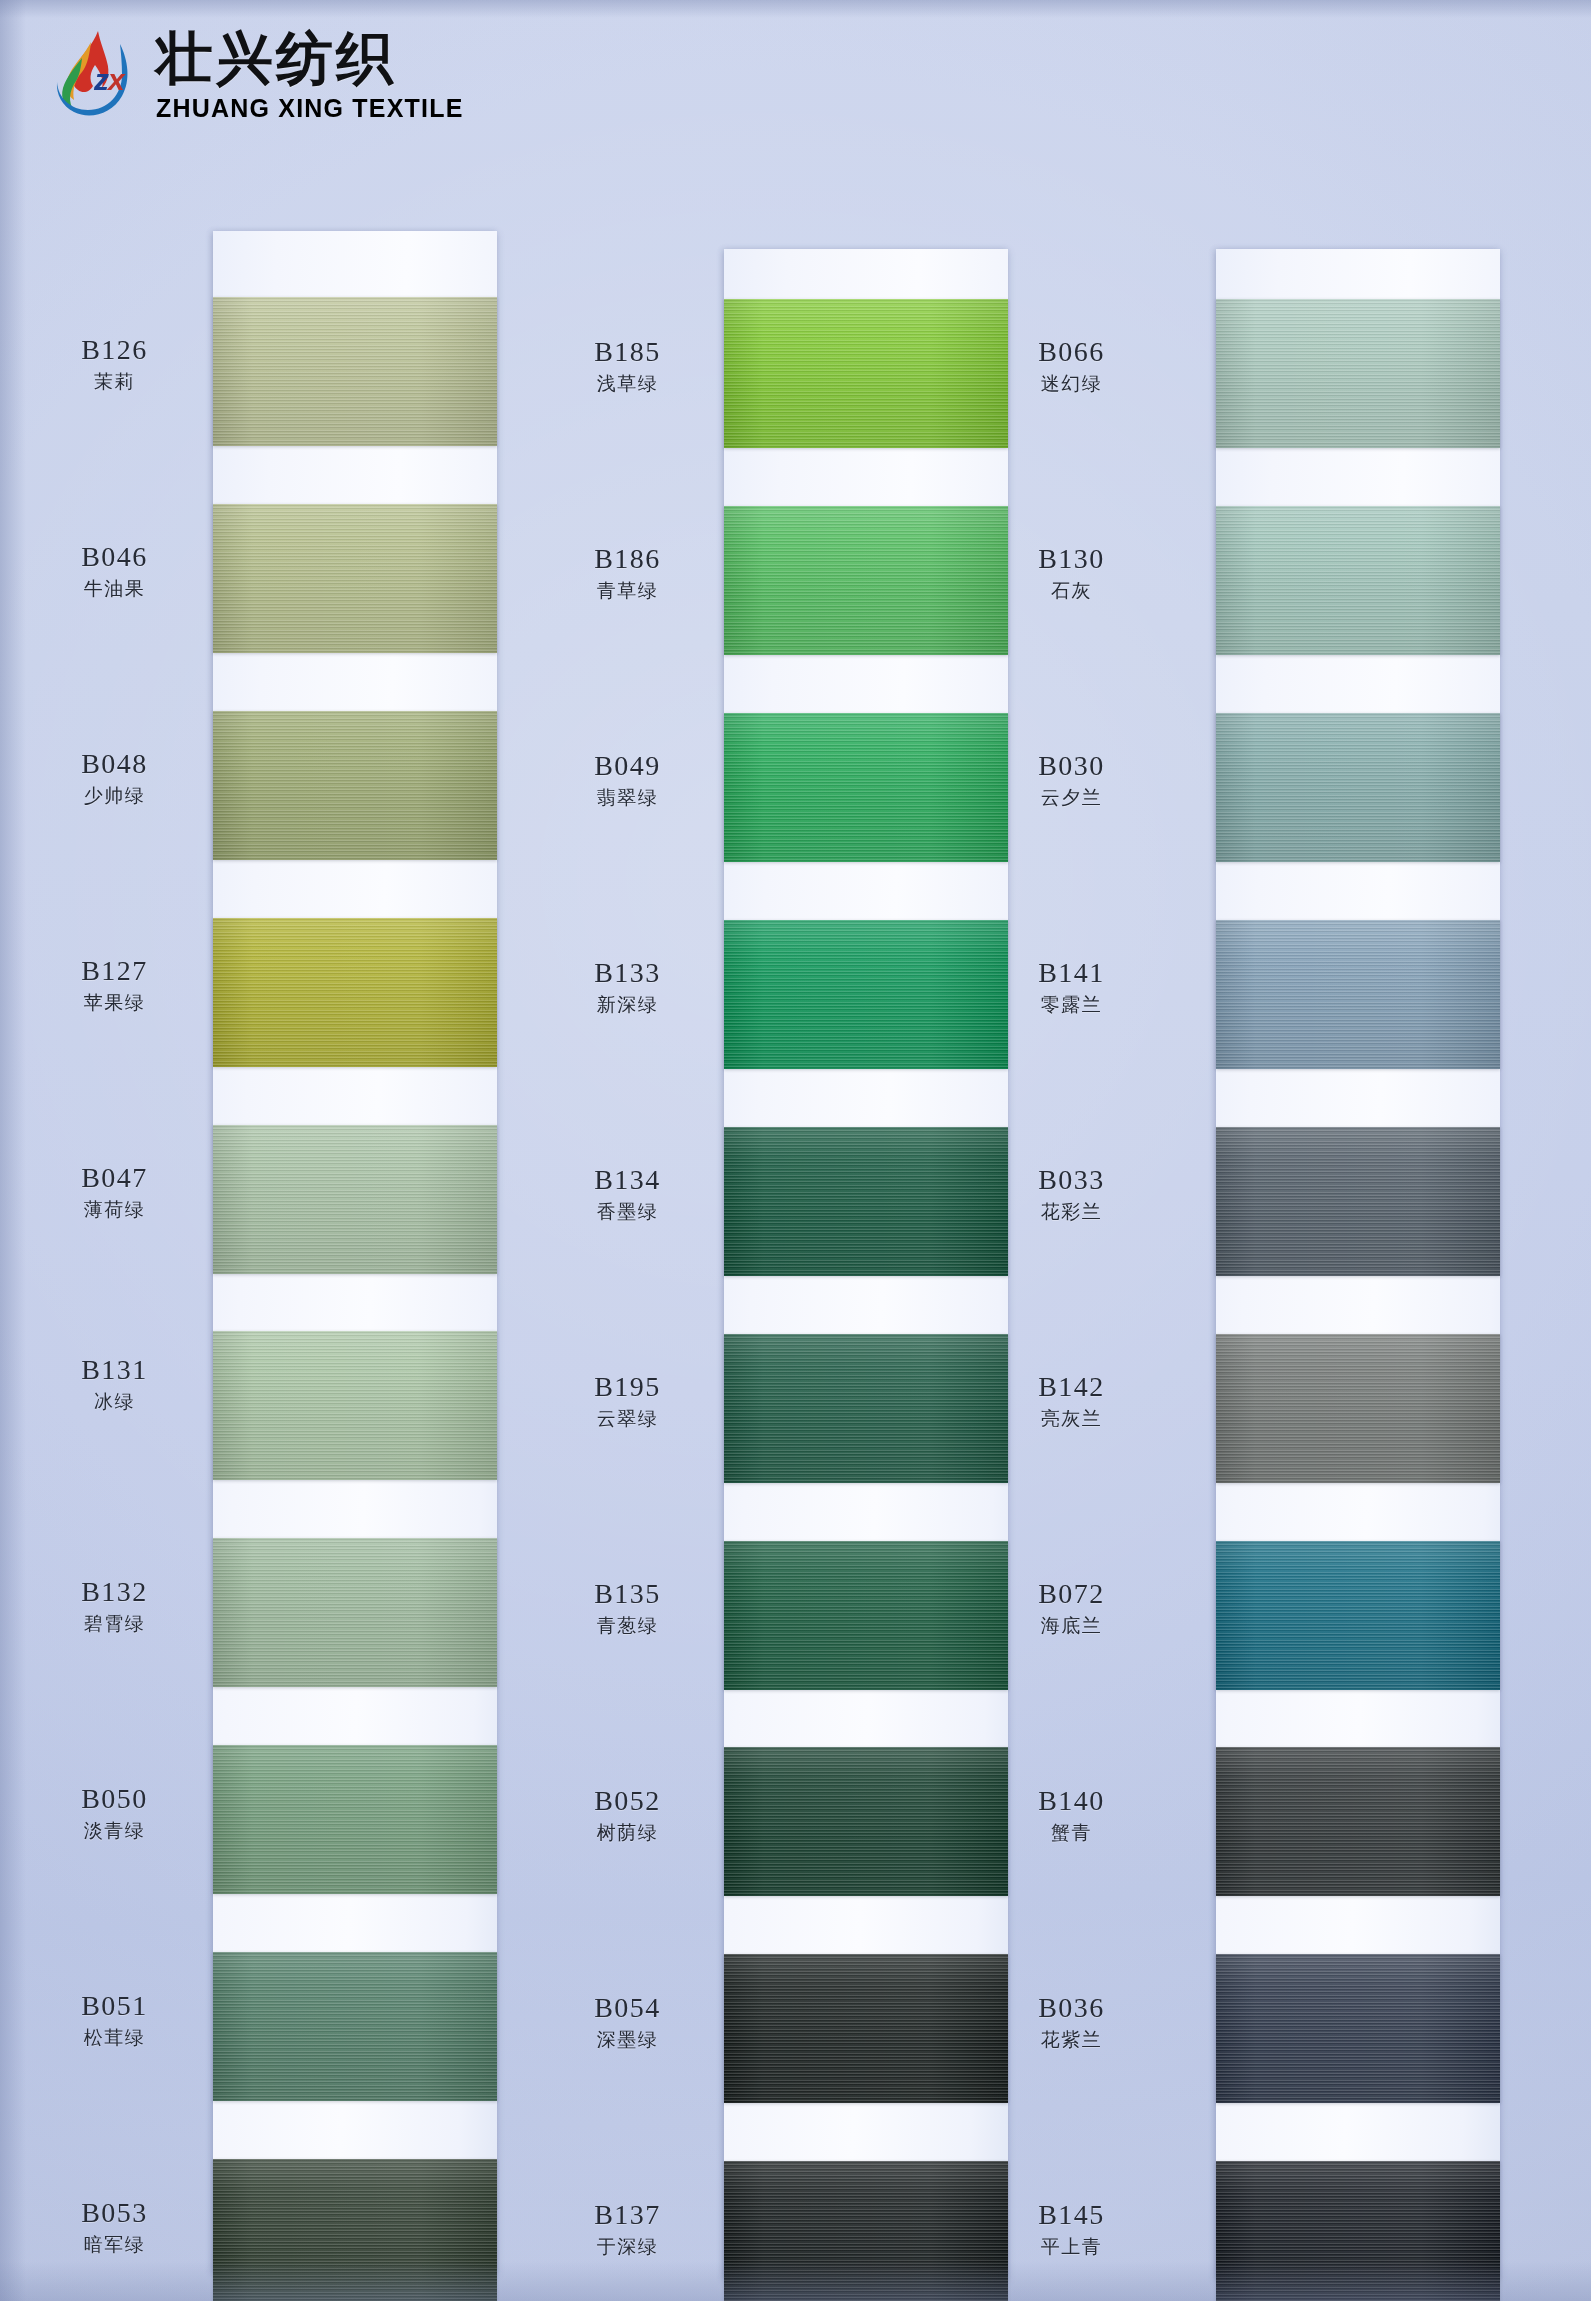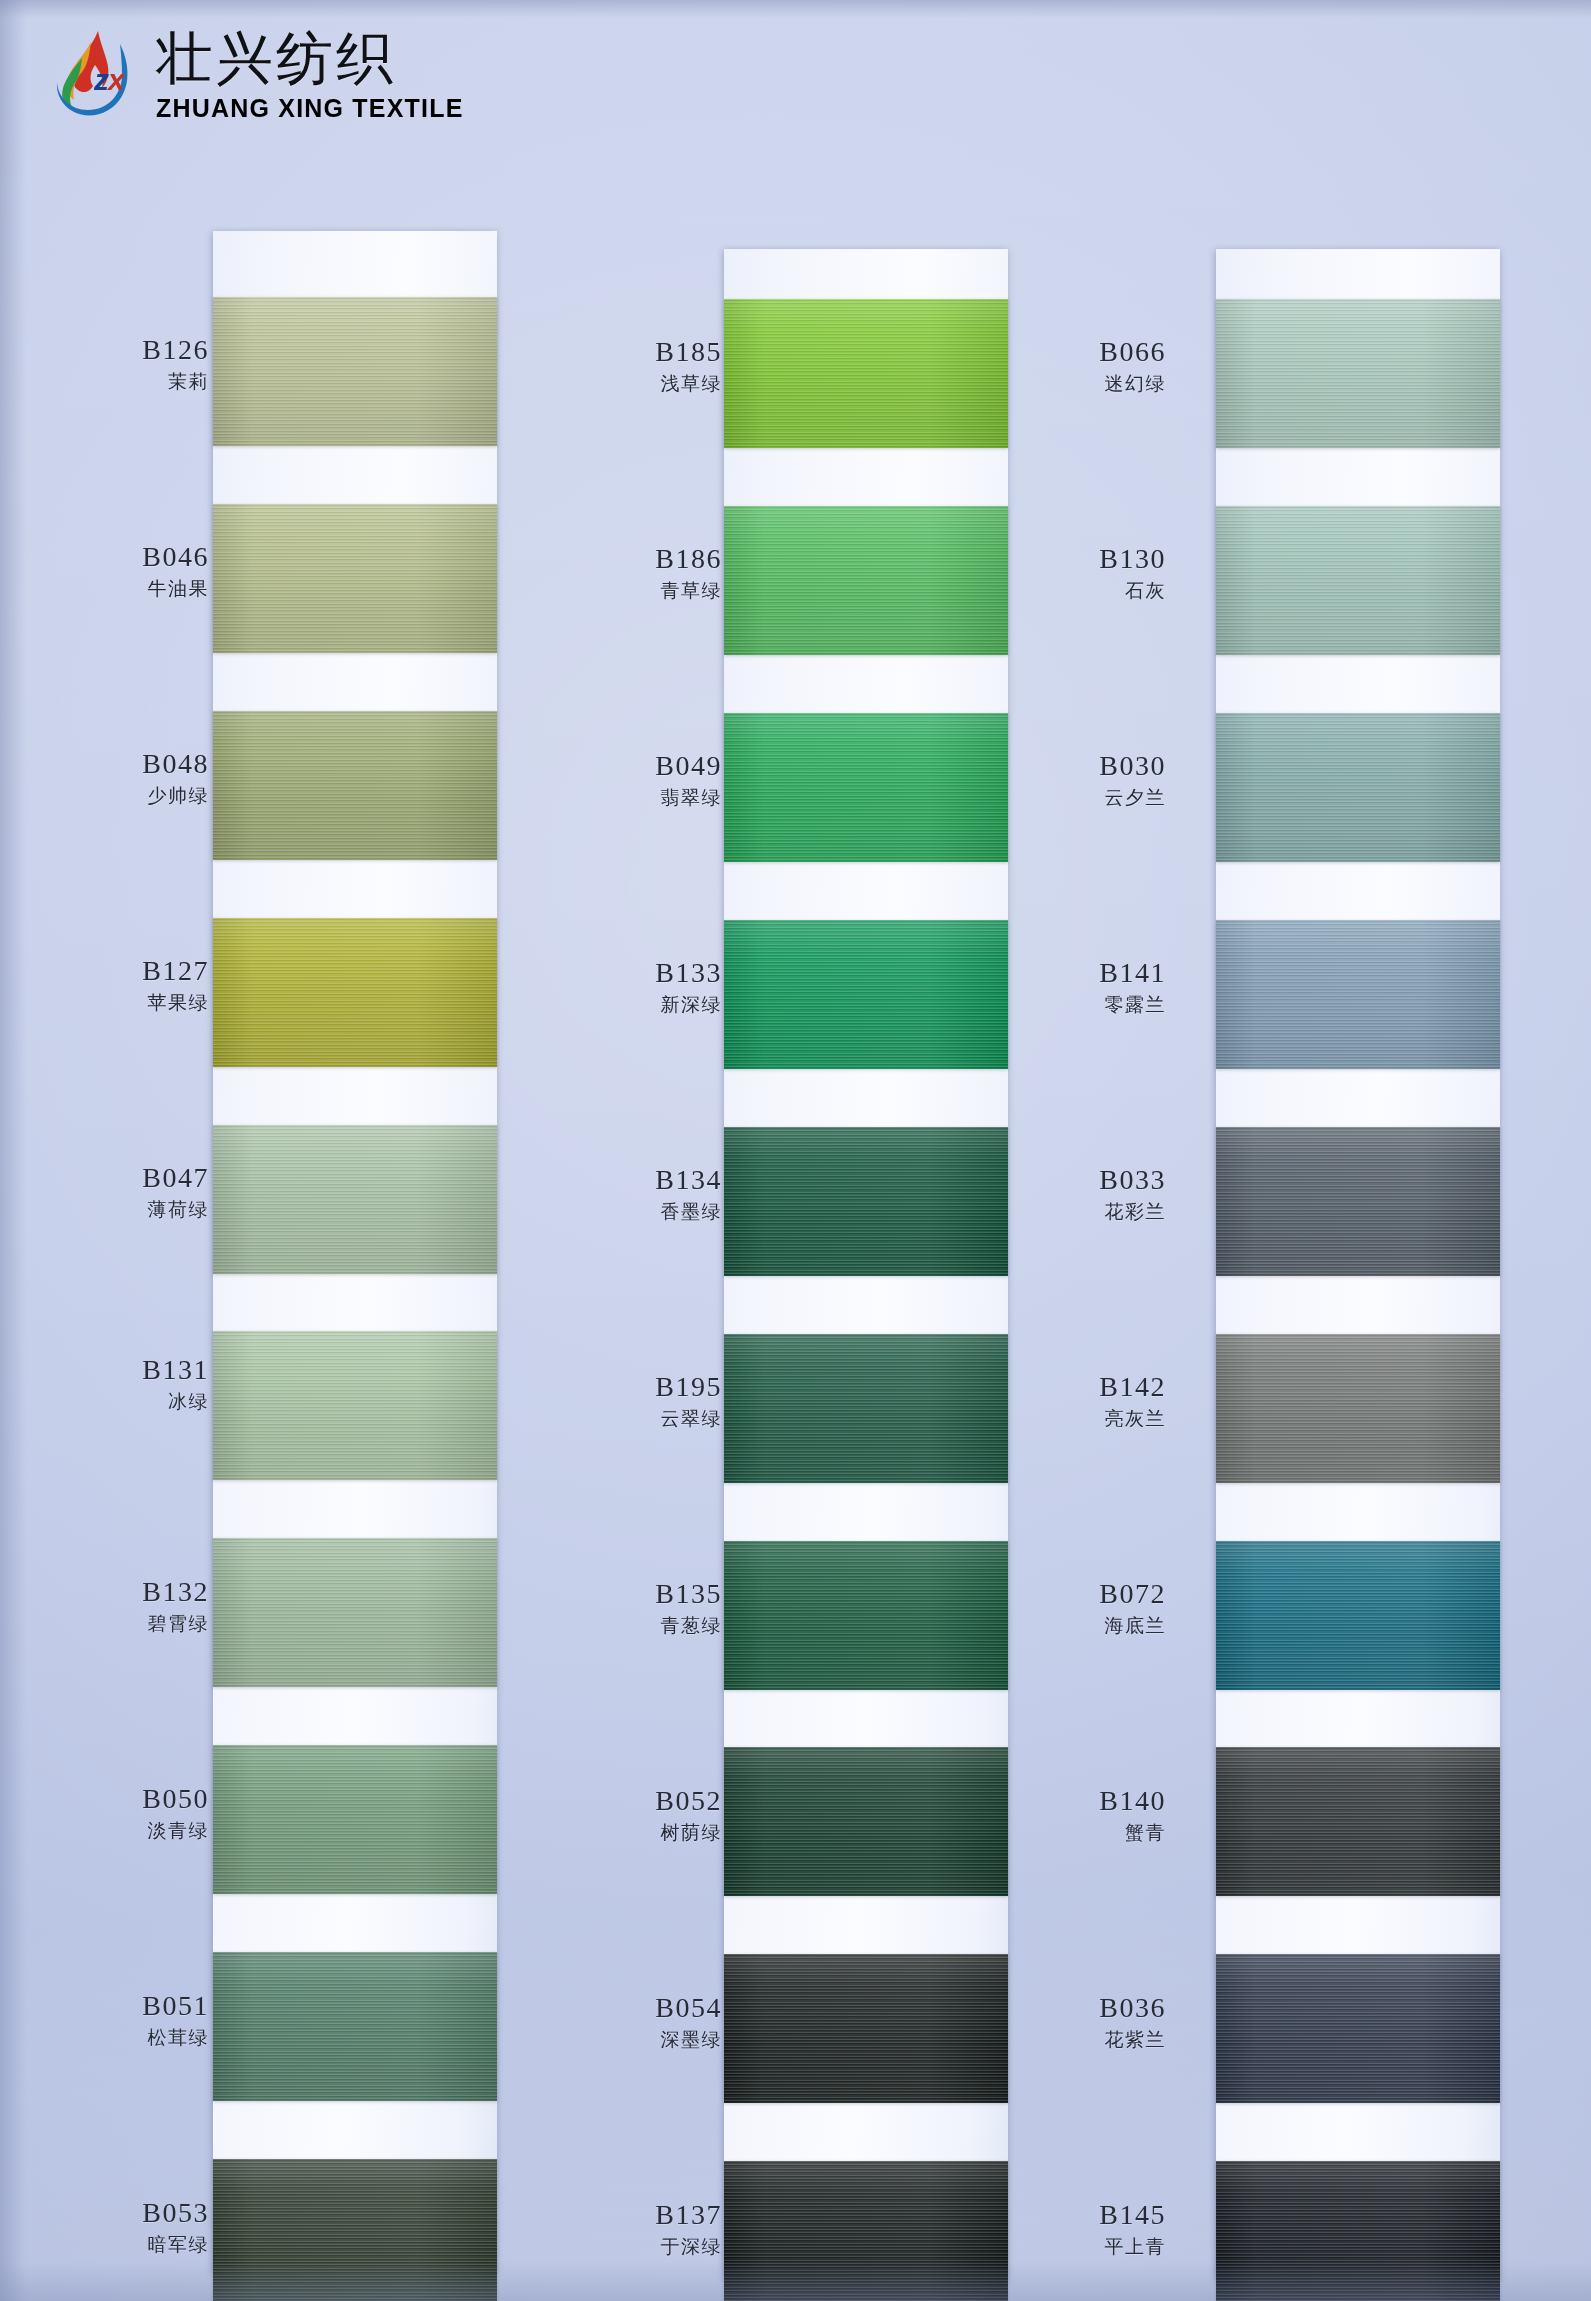--- a/index.html
+++ b/index.html
@@ -34,21 +34,21 @@
     background:linear-gradient(0deg, rgba(118,132,174,0.34), rgba(118,132,174,0.0));
     pointer-events:none;
   }
 
   
   .header{position:absolute;left:0;top:0;width:100%;height:209px;}
   .logo{position:absolute;left:52px;top:28px;display:flex;align-items:center;gap:14px;}
   .logo-mark{width:90px;height:96px;position:relative;}
   .brand-cn{
     font-family:"Liberation Serif","DejaVu Serif",serif;
-    font-weight:normal;font-size:57px;color:#101114;letter-spacing:3px;
+    font-weight:bold;font-size:57px;color:#101114;letter-spacing:3px;
     line-height:1.0;
     text-shadow:0 1px 0 rgba(255,255,255,0.35);
   }
   .brand-en{
     font-family:"Liberation Sans","DejaVu Sans",sans-serif;
     font-weight:bold;font-size:25px;color:#000000;letter-spacing:1.2px;
     margin-top:7px;
   }
   .brand-text{display:flex;flex-direction:column;justify-content:center;}
   .title{
@@ -87,21 +87,21 @@
         rgba(0,0,0,0.065) 2px,
         rgba(255,255,255,0.05) 2px,
         rgba(255,255,255,0.05) 3.4px),
       linear-gradient(180deg, rgba(255,255,255,0.16) 0%, rgba(255,255,255,0.04) 22%, rgba(0,0,0,0.05) 62%, rgba(0,0,0,0.10) 100%),
       linear-gradient(90deg, rgba(0,0,0,0.10) 0%, rgba(255,255,255,0.06) 14%, rgba(255,255,255,0.08) 72%, rgba(0,0,0,0.09) 100%);
     mix-blend-mode:normal;
   }
 
   .label{
     position:absolute;
-    text-align:right;
+    text-align:center;
     line-height:1.18;
     color:#262b36;
     text-shadow:0 1px 0 rgba(255,255,255,0.30);
     white-space:nowrap;
   }
   .label .code{
     font-family:"Liberation Serif","DejaVu Serif",serif;
     font-size:28px;letter-spacing:1.5px;display:block;
   }
   .label .name{

